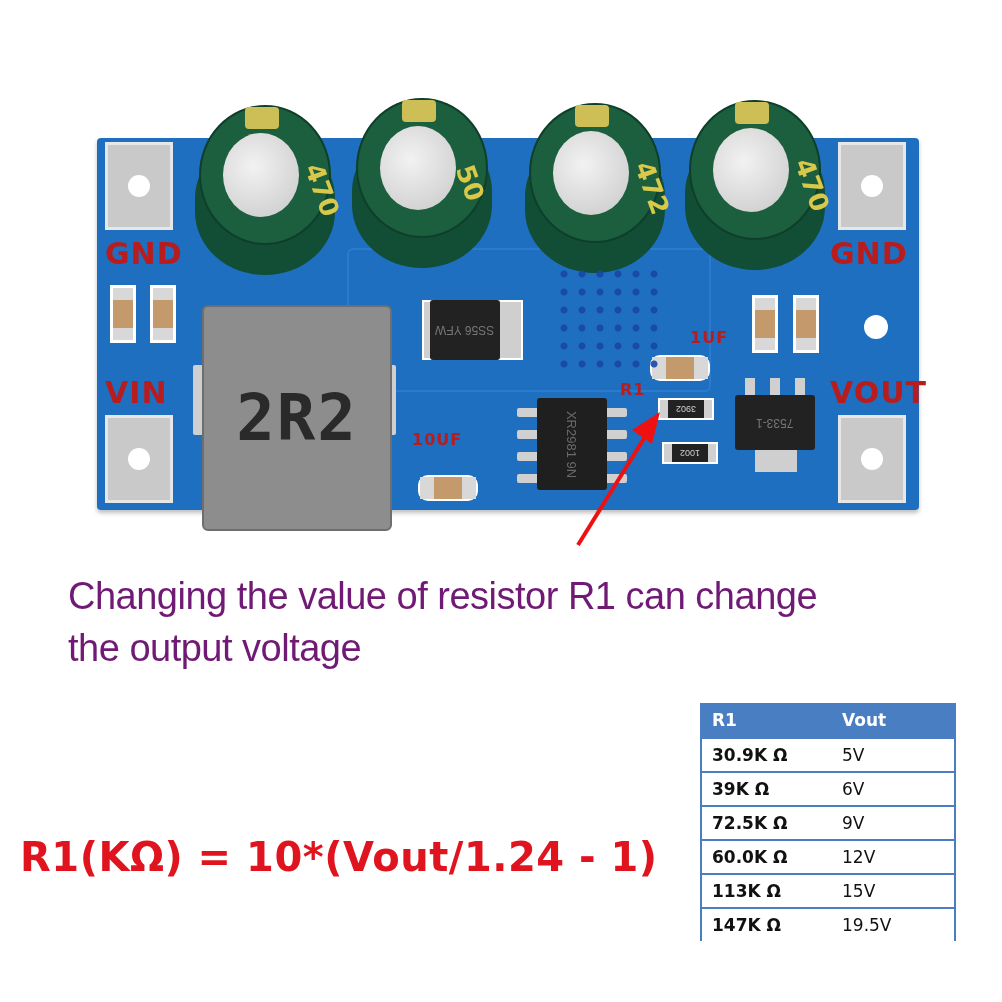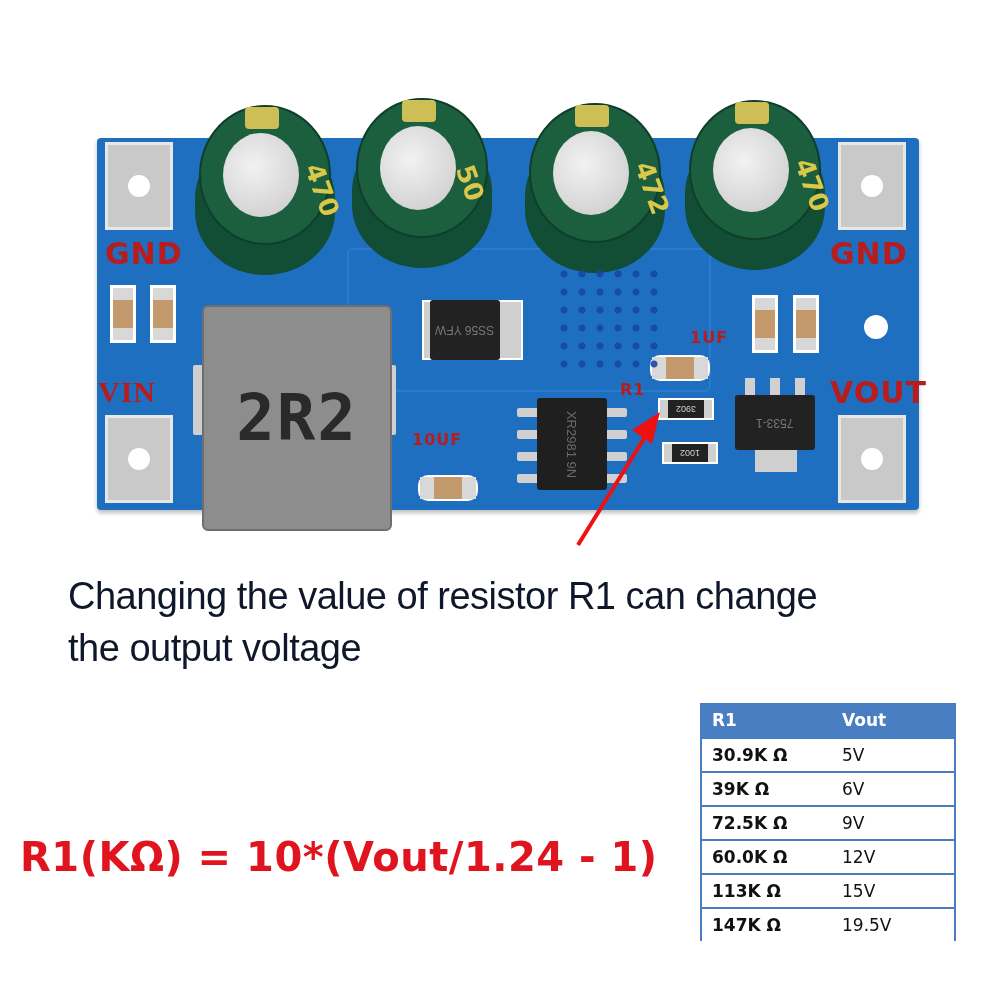--- a/index.html
+++ b/index.html
@@ -110,21 +110,21 @@
   .reg-tab { position: absolute; left: 755px; top: 450px; width: 42px; height: 22px; background: #cfcfcf; }
   .via-grid {
     position: absolute; left: 555px; top: 265px; width: 110px; height: 110px;
     background-image: radial-gradient(circle, #1747a6 3px, transparent 4px);
     background-size: 18px 18px; opacity: 0.9;
   }
   
   .arrow { position: absolute; left: 0; top: 0; width: 1002px; height: 1002px; pointer-events: none; }
   
   .caption {
-    position: absolute; left: 68px; top: 570px; width: 900px; color: #0f172a;
+    position: absolute; left: 68px; top: 570px; width: 900px; color: #701a75;
     font-size: 38px; line-height: 52px; font-family: "Liberation Sans", sans-serif; letter-spacing: -0.5px;
   }
   .formula {
     position: absolute; left: 20px; top: 818px; color: #e0141e; font-weight: bold;
     font-size: 40px; font-family: "DejaVu Sans", sans-serif; letter-spacing: 0.5px; margin-top: 16px;
   }
   
   .rtable {
     position: absolute; left: 700px; top: 703px; width: 256px; border-collapse: collapse;
     font-family: "DejaVu Sans", sans-serif;
@@ -156,21 +156,21 @@
   </div>
 <div class="pad" style="left:838px;top:142px;">
     <div class="hole"></div>
   </div>
 <div class="pad" style="left:838px;top:415px;">
     <div class="hole"></div>
   </div>
 <div class="hole-free" style="left:864px;top:315px;"></div>
 
 <div class="silk big" style="left:105px;top:236px;">GND</div>
-<div class="silk big" style="left:98px;top:375px;font-family:Liberation Serif, serif;">VIN</div>
+<div class="silk big" style="left:105px;top:375px;">VIN</div>
 <div class="silk big" style="left:830px;top:236px;">GND</div>
 <div class="silk big" style="left:830px;top:375px;">VOUT</div>
 <div class="silk small" style="left:690px;top:328px;">1UF</div>
 <div class="silk small" style="left:620px;top:380px;">R1</div>
 <div class="silk small" style="left:412px;top:430px;">10UF</div>
 
 <div class="smd-cap" style="left:110px;top:285px;"></div>
 <div class="smd-cap" style="left:150px;top:285px;"></div>
 <div class="smd-cap" style="left:752px;top:295px;"></div>
 <div class="smd-cap" style="left:793px;top:295px;"></div>

